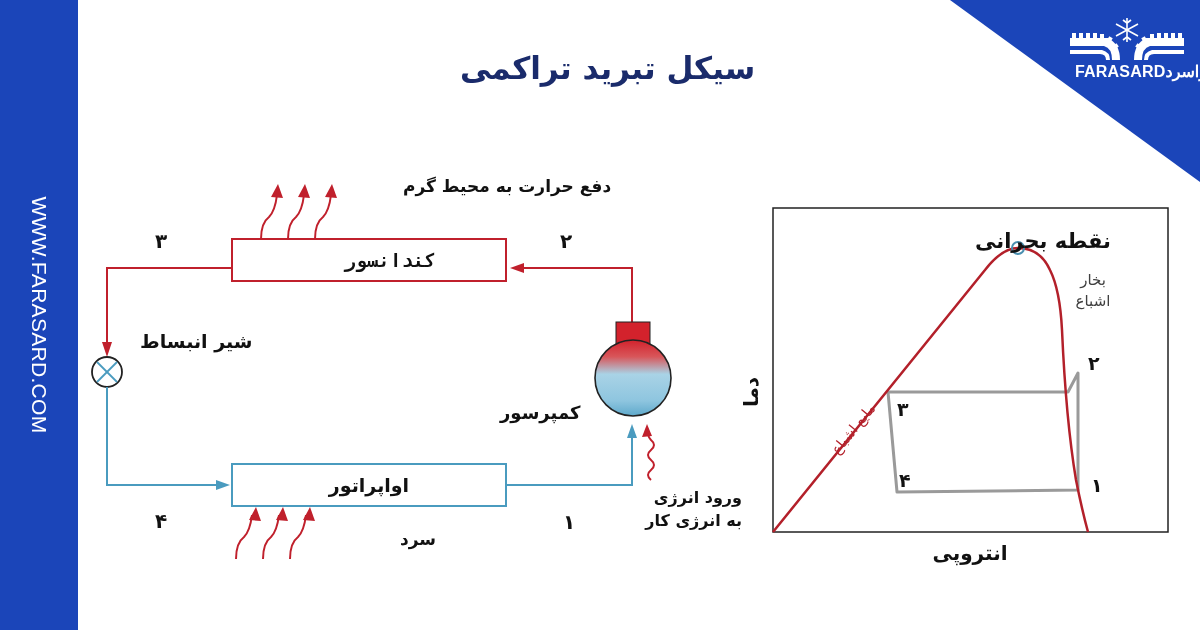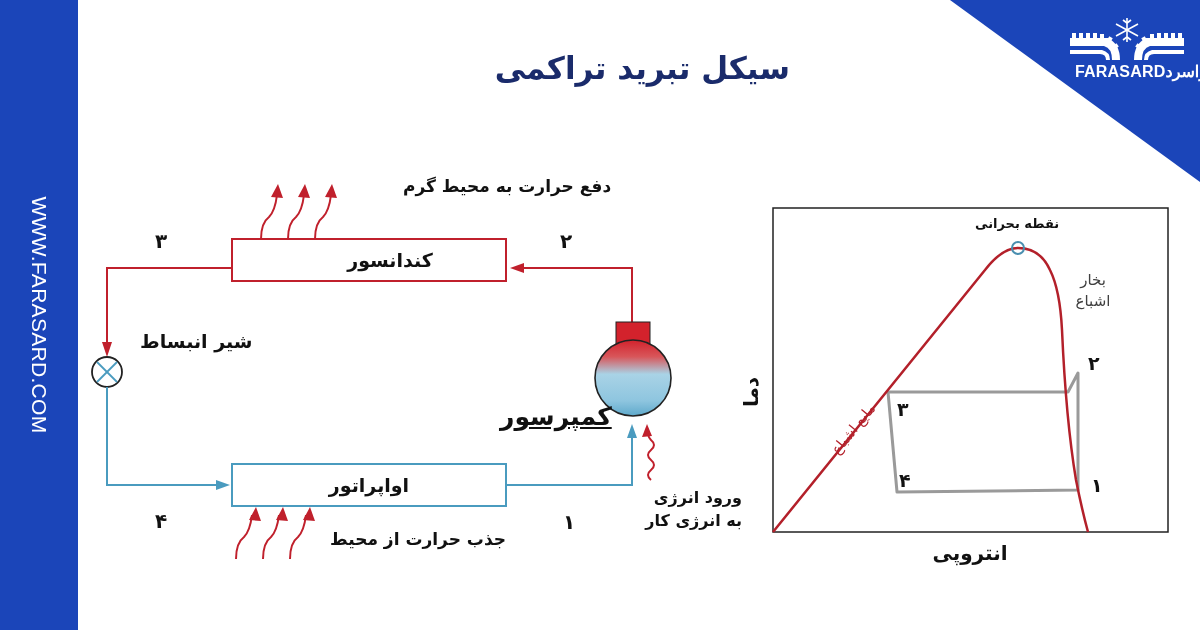--- a/index.html
+++ b/index.html
@@ -16,21 +16,21 @@
 
   .corner { position: absolute; right: 0; top: 0; width: 250px; height: 182px; }
   .logo { position: absolute; left: 1068px; top: 14px; width: 118px; height: 66px; }
   .logo-text {
     position: absolute; left: 1075px; top: 62px;
     color: #fff; font-family: "Liberation Sans", sans-serif; font-weight: bold;
     font-size: 16px; letter-spacing: 0.2px; white-space: nowrap;
   }
 
   .title {
-    position: absolute; left: 460px; top: 50px; width: 330px; text-align: right;
+    position: absolute; left: 460px; top: 50px; width: 330px; text-align: left;
     color: #1a2b6b; font-weight: bold; font-size: 31px; direction: rtl;
     font-family: "DejaVu Sans", sans-serif;
   }
 
   svg.main { position: absolute; left: 0; top: 0; }
 
   .lbl { position: absolute; direction: rtl; white-space: nowrap; font-family: "DejaVu Sans", sans-serif; }
   .lbl-bold { font-weight: bold; }
   .num { position: absolute; font-weight: bold; font-size: 20px; font-family: "DejaVu Sans", sans-serif; color: #111; }
   .center { text-align: center; }
@@ -166,43 +166,43 @@
 
   <path d="M773,532 L985,270 Q1002,248 1018,248 Q1040,248 1050,270 Q1060,290 1062,330 Q1066,420 1076,480 Q1082,510 1088,532" fill="none" stroke="#b3202a" stroke-width="2.5"></path>
 
   <circle cx="1018" cy="248" r="6" fill="#fff" fill-opacity="0" stroke="#4a8fb0" stroke-width="2"></circle>
 
   <text x="0" y="0" transform="translate(857,432) rotate(-51)" font-size="14" fill="#b3202a" font-family="DejaVu Sans, sans-serif" direction="rtl" text-anchor="middle" id="satLiquidText">مایع اشباع</text>
 </svg>
 
 <div class="lbl lbl-bold" style="left:355px; top:176px; font-size:17px;margin-left:48px;">دفع حرارت به محیط گرم</div>
 
-<div class="lbl lbl-bold center" style="left:232px; top:249px; width:316px; font-size:19px;">کندانسور</div>
+<div class="lbl lbl-bold center" style="left:232px; top:249px; width:316px; font-size:19px;font-family:Liberation Mono, monospace;">کندانسور</div>
 
 <div class="lbl lbl-bold center" style="left:232px; top:474px; width:274px; font-size:19px;">اواپراتور</div>
 
 <div class="lbl lbl-bold" style="left:140px; top:330px; font-size:19px;">شیر انبساط</div>
 
-<div class="lbl lbl-bold" style="left:500px; top:402px; font-size:25px;text-decoration:underline;">کمپرسور</div>
+<div class="lbl lbl-bold" style="left:500px; top:402px; font-size:18px;">کمپرسور</div>
 
 <div class="lbl lbl-bold center" style="left:328px; top:527px; width:180px; font-size:17px; line-height:24px;">
-  <div>جذب حرارت از محیط</div>
+  <div>سرد</div>
 </div>
 
 <div class="lbl lbl-bold center" style="left:622px; top:486px; width:120px; font-size:16px; line-height:23px;text-align:right;">
   <div>ورود انرژی</div>
   <div>به انرژی کار</div>
 </div>
 
 <div class="num" style="left:155px; top:229px;">۳</div>
 <div class="num" style="left:560px; top:229px;">۲</div>
 <div class="num" style="left:155px; top:509px;">۴</div>
 <div class="num" style="left:563px; top:510px;">۱</div>
 
-<div class="lbl lbl-bold" style="left:975px; top:216px; font-size:13px;">نقطه بحرانی</div>
+<div class="lbl lbl-bold" style="left:975px; top:229px; font-size:21px;">نقطه بحرانی</div>
 
 <div class="lbl center" style="left:1068px; top:270px; width:50px; font-size:15px; line-height:21px; color:#404040;">
   <div>بخار</div>
   <div>اشباع</div>
 </div>
 
 <div class="lbl lbl-bold" style="left:736px; top:380px; font-size:20px; transform:rotate(-90deg); transform-origin:center;">دما</div>
 
 <div class="lbl lbl-bold center" style="left:900px; top:541px; width:140px; font-size:20px;">انتروپی</div>
 

